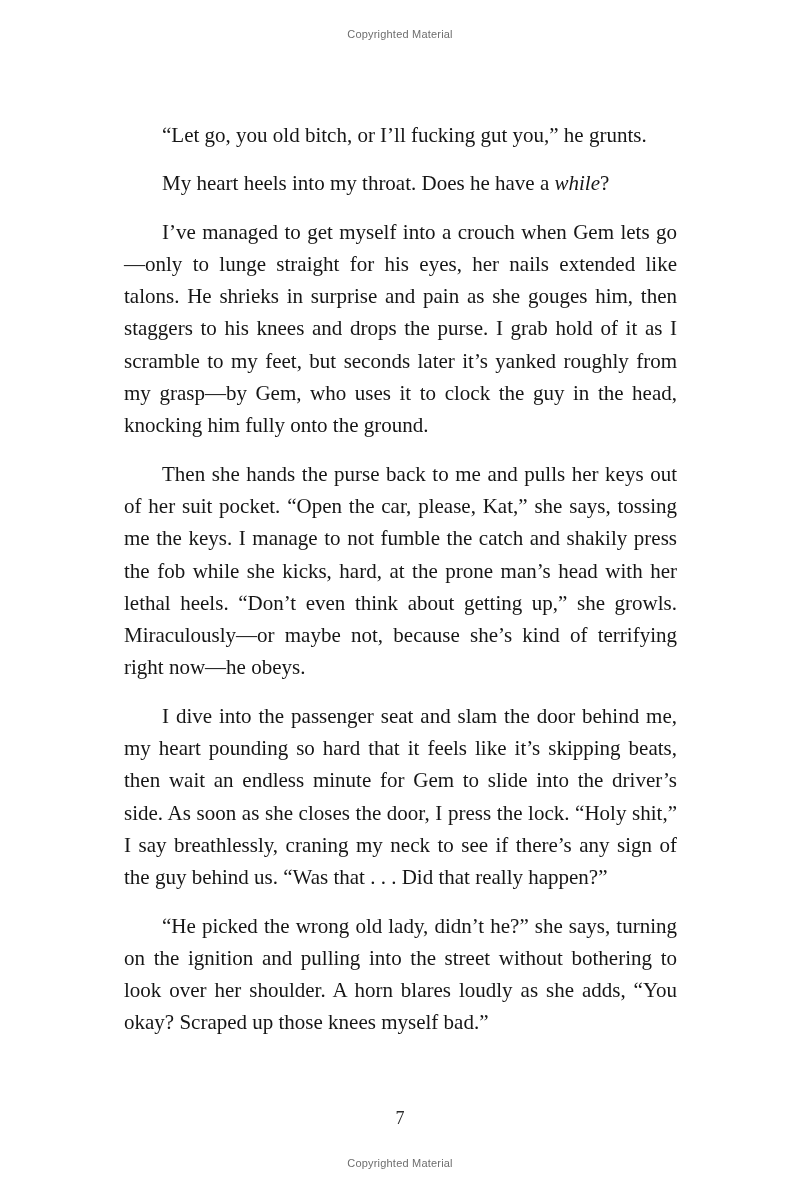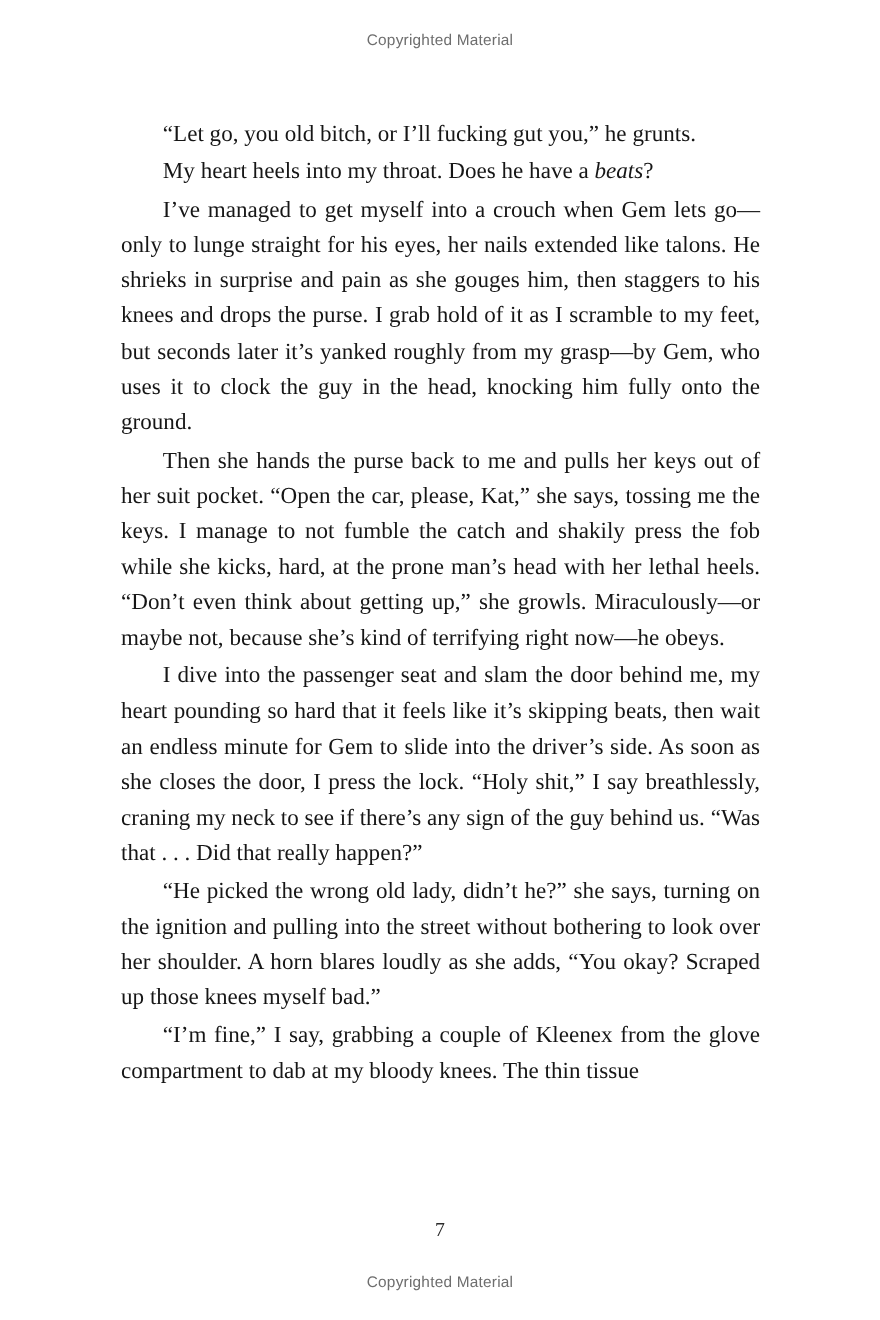--- a/index.html
+++ b/index.html
@@ -12,39 +12,39 @@
     background: #ffffff;
     position: relative;
     overflow: hidden;
   }
   .notice {
     position: absolute;
     left: 0;
     width: 800px;
     text-align: center;
     font-family: "Liberation Sans", sans-serif;
-    font-size: 14px;
+    font-size: 11px;
     color: #6e6e6e;
     letter-spacing: 0.2px;
   }
   .notice.top { top: 28px; }
   .notice.bottom { top: 1157px; }
   .text-block {
     position: absolute;
     left: 108px;
     top: 103px;
     width: 585px;
     font-family: "Liberation Serif", serif;
     font-size: 21px;
     line-height: 32.3px;
     color: #161616;
     text-align: justify;
   }
   .text-block p {
-    margin: 2px;
+    margin: 16px;
     padding: 0;
     text-indent: 38px;
   }
   .text-block i {
     font-style: italic;
   }
   .page-number {
     position: absolute;
     left: 0;
     top: 1108px;
@@ -57,29 +57,28 @@
 </style>
 </head>
 <body>
 
 <div class="notice top">Copyrighted Material</div>
 
 <div class="text-block">
 
   <p><span>“Let go, you old bitch, or I’ll fucking gut you,” he grunts.</span></p>
 
-  <p><span>My heart heels into my throat. Does he have a </span><i>beats</i><span>?</span></p>
+  <p><span>My heart heels into my throat. Does he have a </span><i>while</i><span>?</span></p>
 
   <p><span>I’ve managed to get myself into a crouch when Gem lets go—only to lunge straight for his eyes, her nails extended like talons. He shrieks in surprise and pain as she gouges him, then staggers to his knees and drops the purse. I grab hold of it as I scramble to my feet, but seconds later it’s yanked roughly from my grasp—by Gem, who uses it to clock the guy in the head, knocking him fully onto the ground.</span></p>
 
   <p><span>Then she hands the purse back to me and pulls her keys out of her suit pocket. “Open the car, please, Kat,” she says, tossing me the keys. I manage to not fumble the catch and shakily press the fob while she kicks, hard, at the prone man’s head with her lethal heels. “Don’t even think about getting up,” she growls. Miraculously—or maybe not, because she’s kind of terrifying right now—he obeys.</span></p>
 
   <p><span>I dive into the passenger seat and slam the door behind me, my heart pounding so hard that it feels like it’s skipping beats, then wait an endless minute for Gem to slide into the driver’s side. As soon as she closes the door, I press the lock. “Holy shit,” I say breathlessly, craning my neck to see if there’s any sign of the guy behind us. “Was that . . . Did that really happen?”</span></p>
 
   <p><span>“He picked the wrong old lady, didn’t he?” she says, turning on the ignition and pulling into the street without bothering to look over her shoulder. A horn blares loudly as she adds, “You okay? Scraped up those knees myself bad.”</span></p>
 
-  <p><span>“I’m fine,” I say, grabbing a couple of Kleenex from the glove compartment to dab at my bloody knees. The thin tissue</span></p>
 
 </div>
 
 <div class="page-number">7</div>
 
 <div class="notice bottom">Copyrighted Material</div>
 
 </body></html>

